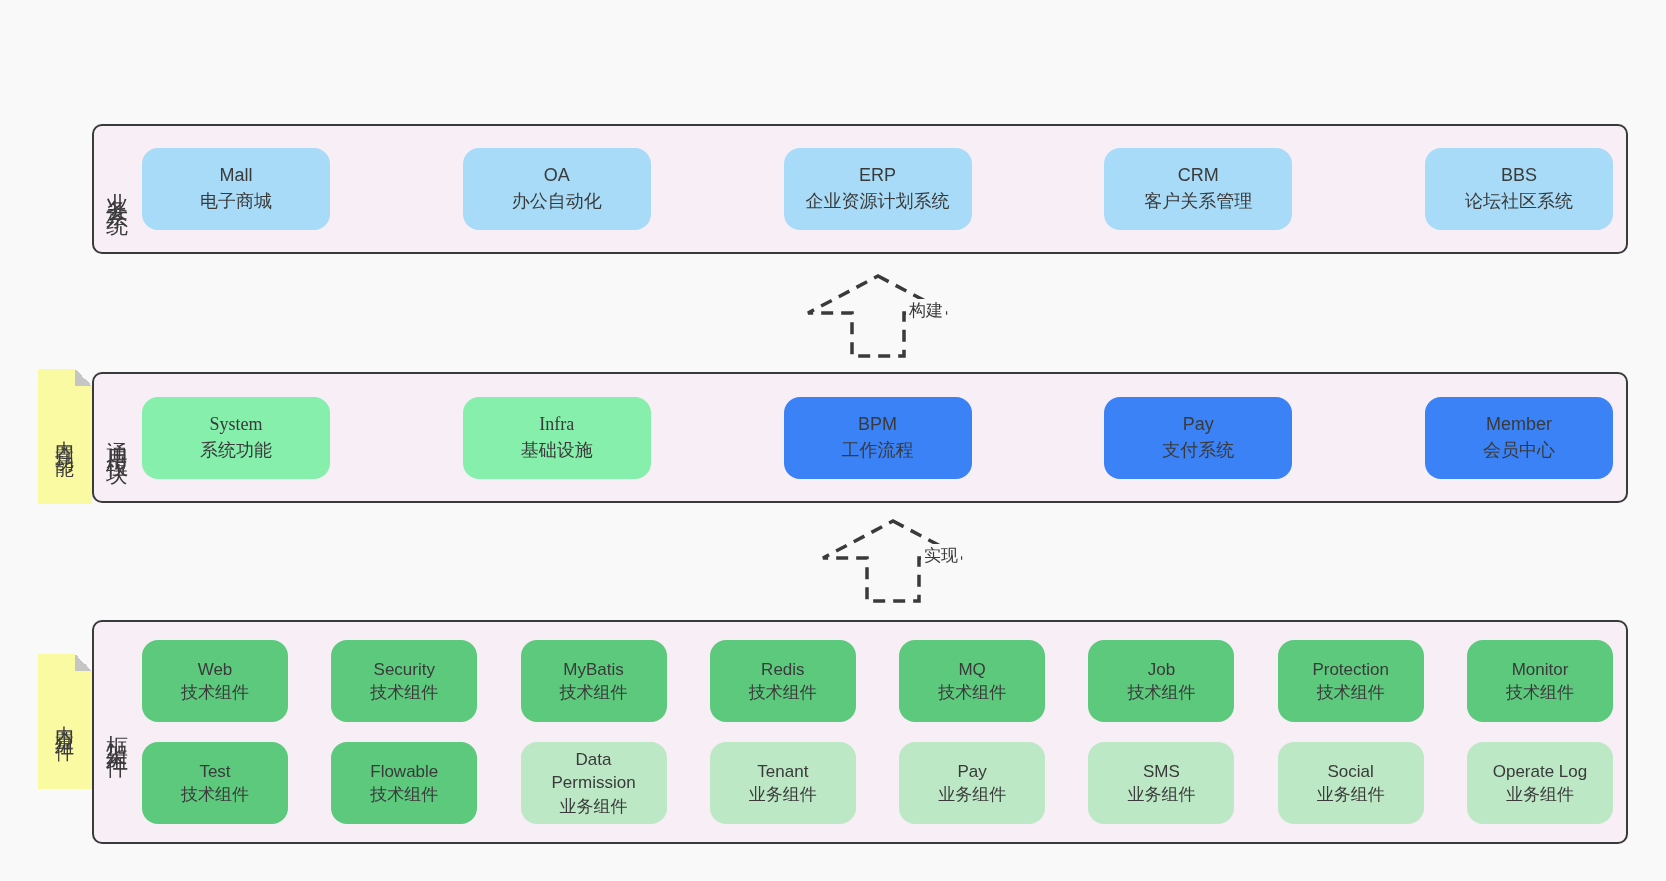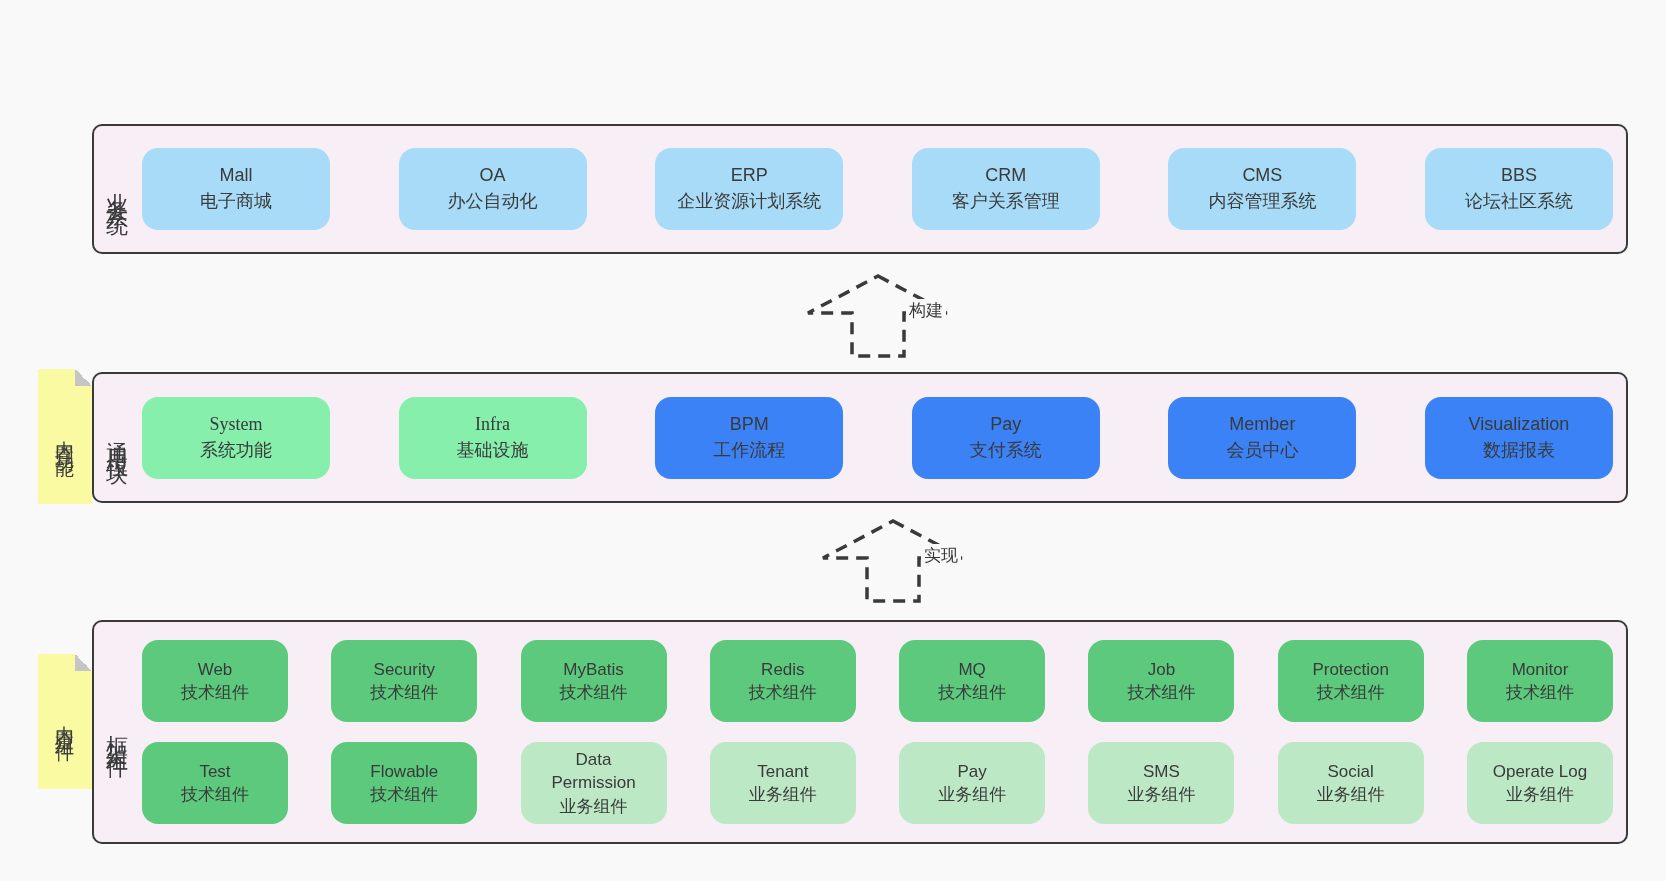--- a/index.html
+++ b/index.html
@@ -103,24 +103,20 @@
       </div>
       <div class="box blue">
         <div>ERP</div>
         <div>企业资源计划系统</div>
       </div>
       <div class="box blue">
         <div>CRM</div>
         <div>客户关系管理</div>
       </div>
       <div class="box blue">
-        <div>CMS</div>
-        <div>内容管理系统</div>
-      </div>
-      <div class="box blue">
         <div>BBS</div>
         <div>论坛社区系统</div>
       </div>
     </div>
   </div>
 
   <div class="arrow arrow-build">
     <svg width="150" height="86" viewBox="0 0 150 86">
       <path d="M75 3 L145 40 L101 40 L101 83 L49 83 L49 40 L5 40 Z" fill="none" stroke="#3a3a3a" stroke-width="3.5" stroke-dasharray="12 8"></path>
     </svg>
@@ -147,24 +143,20 @@
         <div>工作流程</div>
       </div>
       <div class="box pink">
         <div>Pay</div>
         <div>支付系统</div>
       </div>
       <div class="box pink">
         <div>Member</div>
         <div>会员中心</div>
       </div>
-      <div class="box pink">
-        <div>Visualization</div>
-        <div>数据报表</div>
-      </div>
     </div>
   </div>
 
   <div class="arrow arrow-implement">
     <svg width="150" height="86" viewBox="0 0 150 86">
       <path d="M75 3 L145 40 L101 40 L101 83 L49 83 L49 40 L5 40 Z" fill="none" stroke="#3a3a3a" stroke-width="3.5" stroke-dasharray="12 8"></path>
     </svg>
     <span class="arrow-label">实现</span>
   </div>
 

